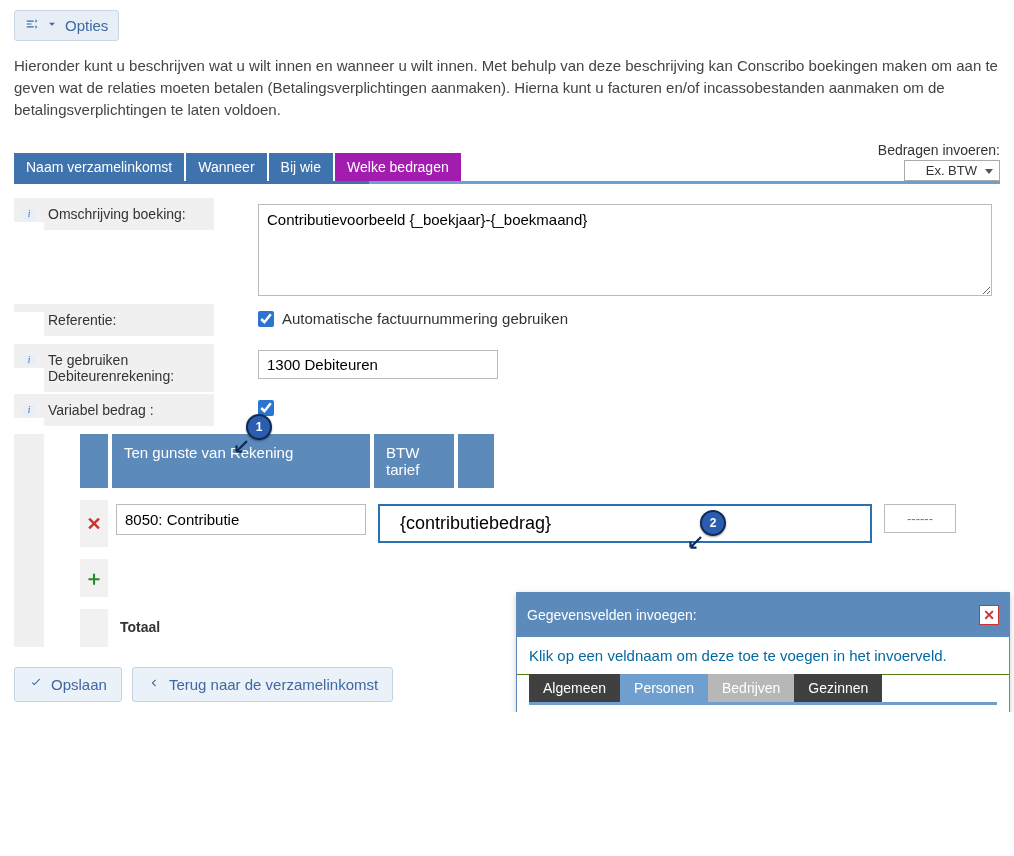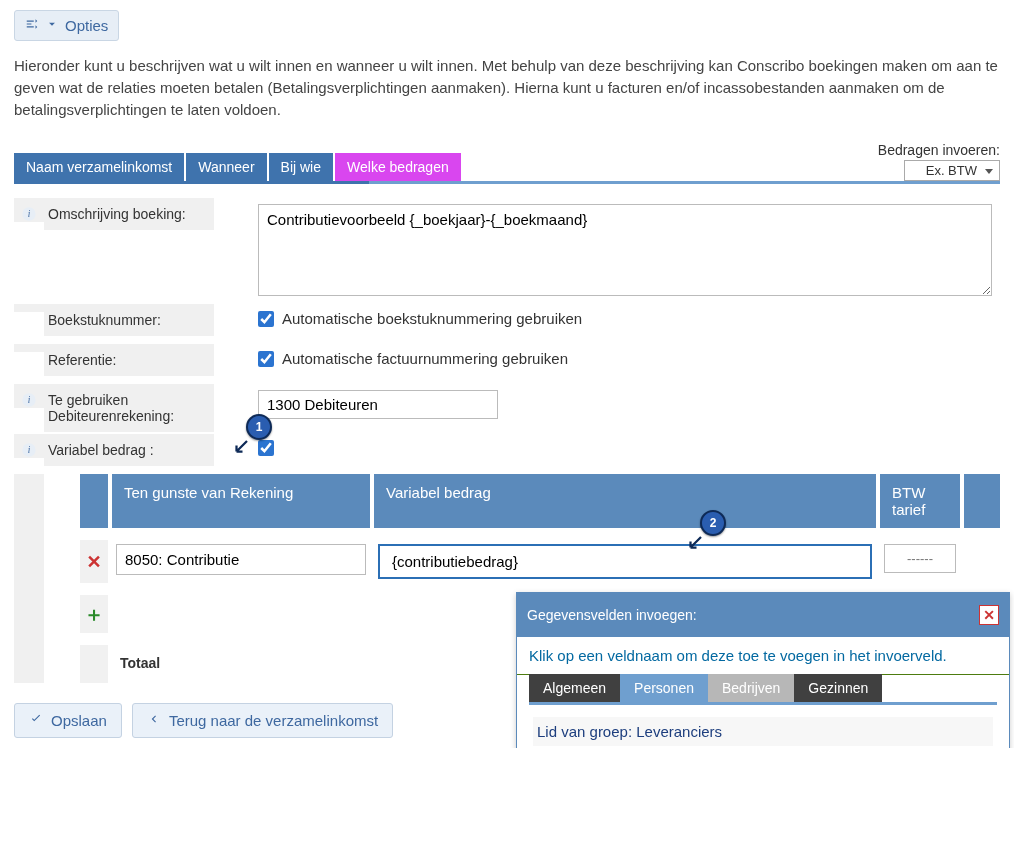--- a/index.html
+++ b/index.html
@@ -11,21 +11,21 @@
 .title { font-size: 24px; font-weight: 300; color: #555; }
 .download-icon svg { width: 22px; height: 22px; }
 .opties-btn { display: inline-flex; align-items: center; gap: 6px; background: #e7eef6; border: 1px solid #c9d6e4; padding: 6px 10px; border-radius: 3px; color: #3e68a0; font-size: 15px; cursor: pointer; }
 .opties-btn svg { width: 14px; height: 14px; }
 
 .intro { font-size: 15px; color: #444; line-height: 1.45; margin: 14px 0 22px 0; }
 
 .tabs-row { display: flex; align-items: flex-end; justify-content: space-between; }
 .tabs { display: flex; gap: 2px; }
 .tab { padding: 6px 12px; color: #fff; background: #3f73ad; font-size: 14px; cursor: pointer; }
-.tab.active { background: #d946ef; }
+.tab.active { background: #a21caf; }
 .tabs-right { text-align: right; font-size: 14px; }
 .tabs-right-label { color: #333; margin-bottom: 2px; }
 .select-btw { border: 1px solid #aaa; padding: 2px 22px 2px 6px; font-size: 13px; background: #fff; position: relative; display: inline-block; min-width: 96px; }
 .select-btw::after { content: ""; position: absolute; right: 6px; top: 8px; border-left: 4px solid transparent; border-right: 4px solid transparent; border-top: 5px solid #555; }
 .tabs-underline-full { height: 3px; background: #6f9fcf; margin-bottom: 14px; }
 .tabs-underline-full .active-seg { height: 3px; background: #3f73ad; width: 355px; }
 
 .form-rows { display: flex; flex-direction: column; }
 .form-row { display: flex; align-items: flex-start; min-height: 40px; border-bottom: 2px solid #fff; }
 .col-info { width: 30px; background: #f0f0f0; display: flex; align-items: flex-start; justify-content: center; padding-top: 8px; min-height: 100%; }
@@ -48,21 +48,21 @@
 .amounts-row { display: flex; gap: 4px; margin-top: 4px; align-items: stretch; }
 .row-btn { width: 28px; background: #f1f1f1; display: flex; align-items: center; justify-content: center; min-height: 38px; }
 .row-btn.x { color: #c33; font-weight: bold; font-size: 18px; cursor: pointer; }
 .row-btn.plus { color: #2a8a2a; font-weight: bold; font-size: 20px; cursor: pointer; }
 .cell { padding: 4px; }
 .cell.rek { width: 258px; }
 .cell.var { flex: 1; }
 .cell.btw { width: 80px; }
 .cell.del { width: 36px; }
 .input-rek { width: 100%; border: 1px solid #bbb; padding: 6px 8px; font-size: 15px; }
-.input-var { width: 100%; border: 2px solid #2b6fb5; padding: 7px 12px; font-size: 15px; outline: none; }
+.input-var { width: 100%; border: 2px solid #2b6fb5; padding: 7px 20px; font-size: 18px; outline: none; }
 .input-btw { width: 100%; border: 1px solid #bbb; padding: 6px 4px; font-size: 13px; color: #aaa; text-align: center; }
 
 .totaal-row { display: flex; gap: 4px; margin-top: 4px; }
 .totaal-row .spacer { width: 28px; background: #f1f1f1; min-height: 38px; }
 .totaal-row .label { width: 258px; padding: 10px 8px; font-weight: 600; color: #333; }
 
 .btn-row { display: flex; gap: 10px; margin-top: 18px; }
 .btn { display: inline-flex; align-items: center; gap: 8px; border: 1px solid #c4d2e2; background: #eaf1f9; color: #3e68a0; padding: 8px 14px; font-size: 15px; border-radius: 3px; cursor: pointer; }
 .btn svg { width: 14px; height: 14px; }
 
@@ -136,28 +136,20 @@
             <circle cx="12" cy="12" r="10" fill="#e7eef6"></circle>
             <text x="12" y="17" text-anchor="middle" font-size="14" fill="#3e68a0" font-family="serif" font-style="italic">i</text>
           </svg>
         </div>
     <div class="col-label">Omschrijving boeking:</div>
     <div class="col-input">
           <textarea class="textarea" style="">Contributievoorbeeld {_boekjaar}-{_boekmaand}</textarea>
         </div>
   </div>
 
-  <div class="form-row">
-    <div class="col-info"></div>
-    <div class="col-label">Boekstuknummer:</div>
-    <div class="col-input">
-      <input type="checkbox" checked="" class="chk" style="">
-      <span class="chk-label">Automatische boekstuknummering gebruiken</span>
-    </div>
-  </div>
 
   <div class="form-row">
     <div class="col-info"></div>
     <div class="col-label">Referentie:</div>
     <div class="col-input">
       <input type="checkbox" checked="" class="chk" style="">
       <span class="chk-label">Automatische factuurnummering gebruiken</span>
     </div>
   </div>
 
@@ -187,21 +179,20 @@
         </div>
   </div>
 
   <div class="form-row" style="align-items:stretch">
     <div class="col-info"></div>
     <div class="col-input" style="flex-direction:column; align-items:stretch; padding:0;">
 
       <div class="amounts-head">
         <div class="head-btncol"></div>
         <div class="head-cell head-rek">Ten gunste van Rekening</div>
-        <div class="head-cell head-var">Variabel bedrag</div>
         <div class="head-cell head-btw">BTW tarief</div>
         <div class="head-cell head-del"></div>
       </div>
 
       <div class="amounts-row">
         <div class="row-btn x">✕</div>
         <div class="cell rek"><input class="input-rek" value="8050: Contributie" style=""></div>
         <div class="cell var"><input class="input-var" value="{contributiebedrag}" style=""></div>
         <div class="cell btw"><input class="input-btw" placeholder="------" style=""></div>
         <div class="cell del"></div>

